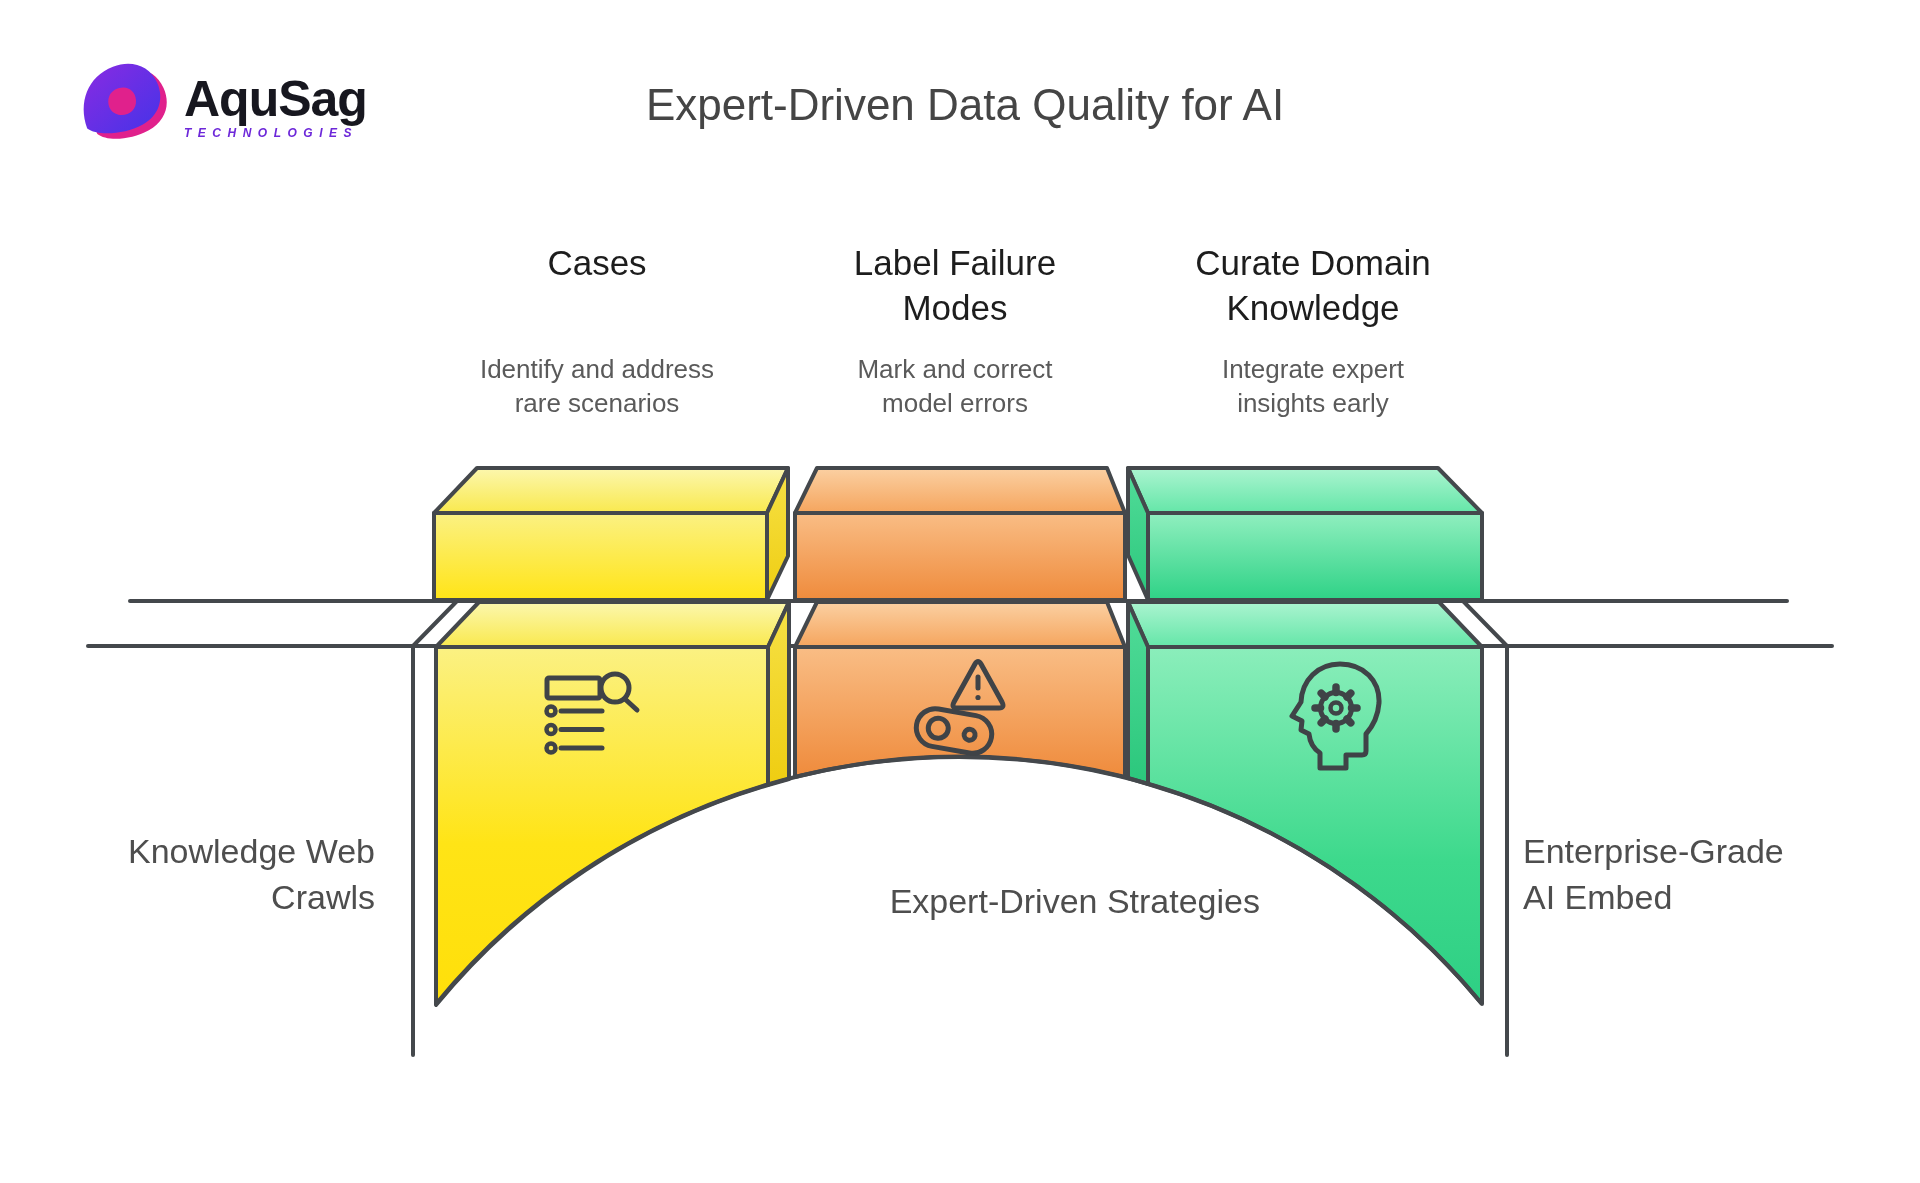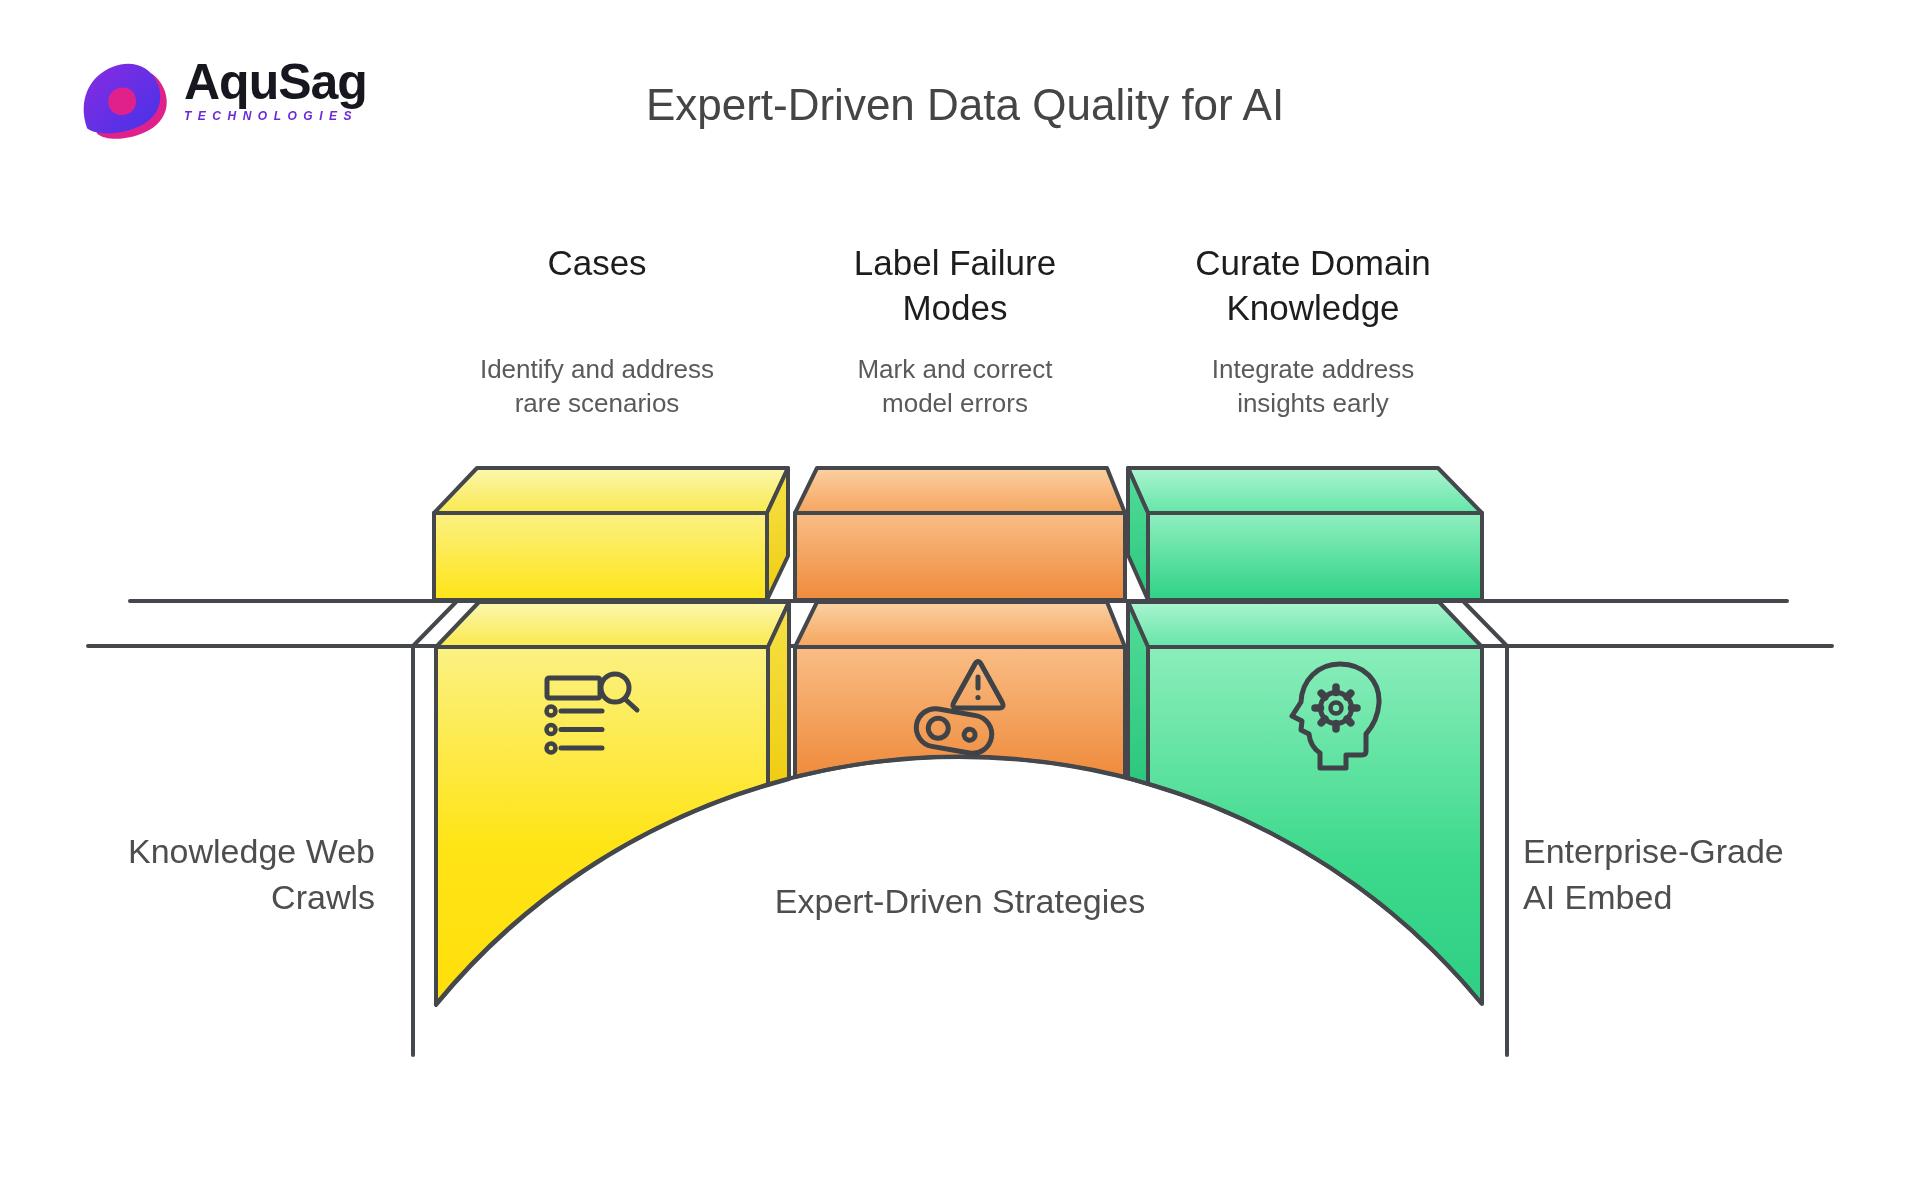--- a/index.html
+++ b/index.html
@@ -2,31 +2,31 @@
 <html><head>
 <meta charset="utf-8">
 <style>
   html,body{margin:0;padding:0;}
   body{
     width:1920px;height:1183px;position:relative;background:#ffffff;
     font-family:"Liberation Sans", sans-serif;overflow:hidden;
   }
   .abs{position:absolute;}
   #stage-svg{position:absolute;left:0;top:0;}
-  .logo-wrap{left:78px;top:58px;display:flex;align-items:flex-start;gap:14px;}
+  .logo-wrap{left:78px;top:58px;display:flex;align-items:flex-end;gap:14px;}
   .logo-texts{display:flex;flex-direction:column;}
   .logo-name{font-size:50px;font-weight:bold;color:#17171F;letter-spacing:-1px;line-height:48px;}
   .logo-tagline{font-size:12px;font-weight:bold;color:#6D28D9;letter-spacing:6.5px;margin-top:3px;font-style:italic;}
   .main-title{left:460px;top:80px;width:1010px;text-align:center;font-size:44px;font-weight:normal;color:#454545;}
   .col-title{top:240px;width:320px;text-align:center;font-size:35px;font-weight:500;color:#1D1D1D;line-height:45px;}
   .col-desc{top:352px;width:320px;text-align:center;font-size:26px;font-weight:400;color:#5A5A5A;line-height:34px;}
   .col1{left:437px;} .col2{left:795px;} .col3{left:1153px;}
   .bridge-label{font-size:34px;color:#4E4E4E;line-height:46px;}
   .label-left{left:70px;top:828px;width:305px;text-align:right;}
-  .label-center{left:660px;top:878px;width:600px;text-align:center;}
+  .label-center{left:660px;top:878px;width:600px;text-align:right;}
   .label-right{left:1523px;top:828px;width:330px;text-align:left;}
 </style>
 </head>
 <body>
 
 <svg id="stage-svg" width="1920" height="1183" viewBox="0 0 1920 1183">
   <defs>
     <linearGradient id="yTop" x1="0" y1="0" x2="0" y2="1">
       <stop offset="0" stop-color="#FCF7AE"></stop>
         <stop offset="1" stop-color="#F9E94E"></stop>
@@ -187,21 +187,21 @@
 <div class="abs col-desc col2">
   <div>Mark and correct</div>
   <div>model errors</div>
 </div>
 
 <div class="abs col-title col3">
   <div>Curate Domain</div>
   <div>Knowledge</div>
 </div>
 <div class="abs col-desc col3">
-  <div>Integrate address</div>
+  <div>Integrate expert</div>
   <div>insights early</div>
 </div>
 
 <div class="abs bridge-label label-left">
   <div>Knowledge Web</div>
   <div>Crawls</div>
 </div>
 <div class="abs bridge-label label-center">Expert-Driven Strategies</div>
 <div class="abs bridge-label label-right">
   <div>Enterprise-Grade</div>

